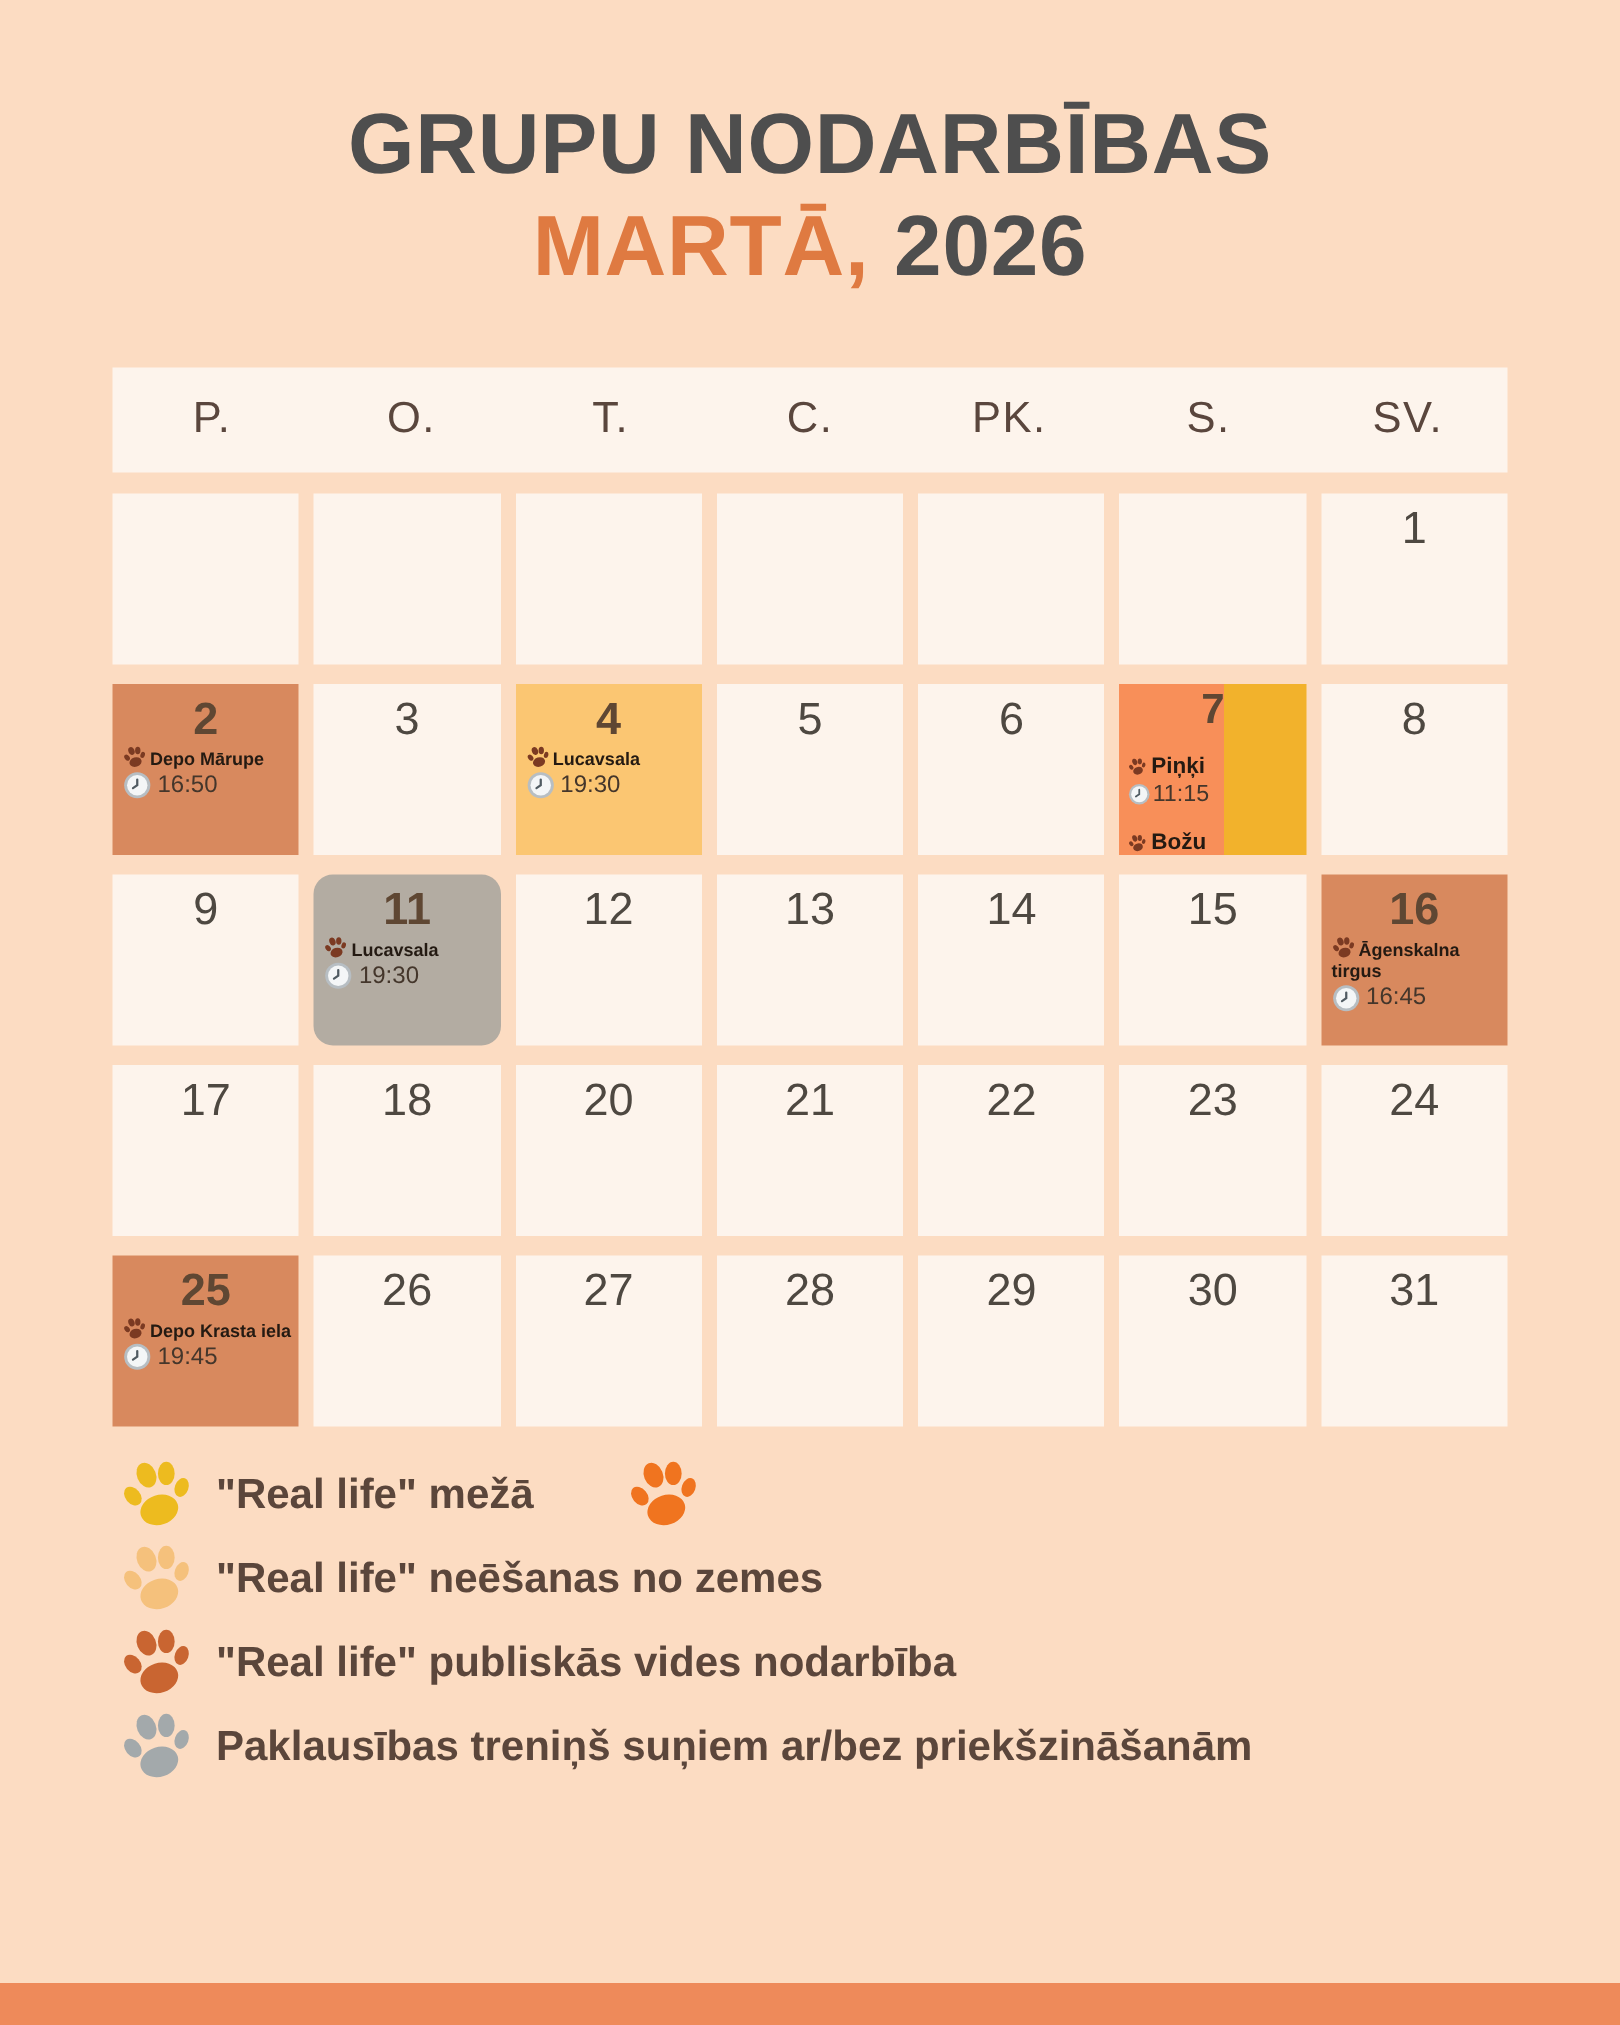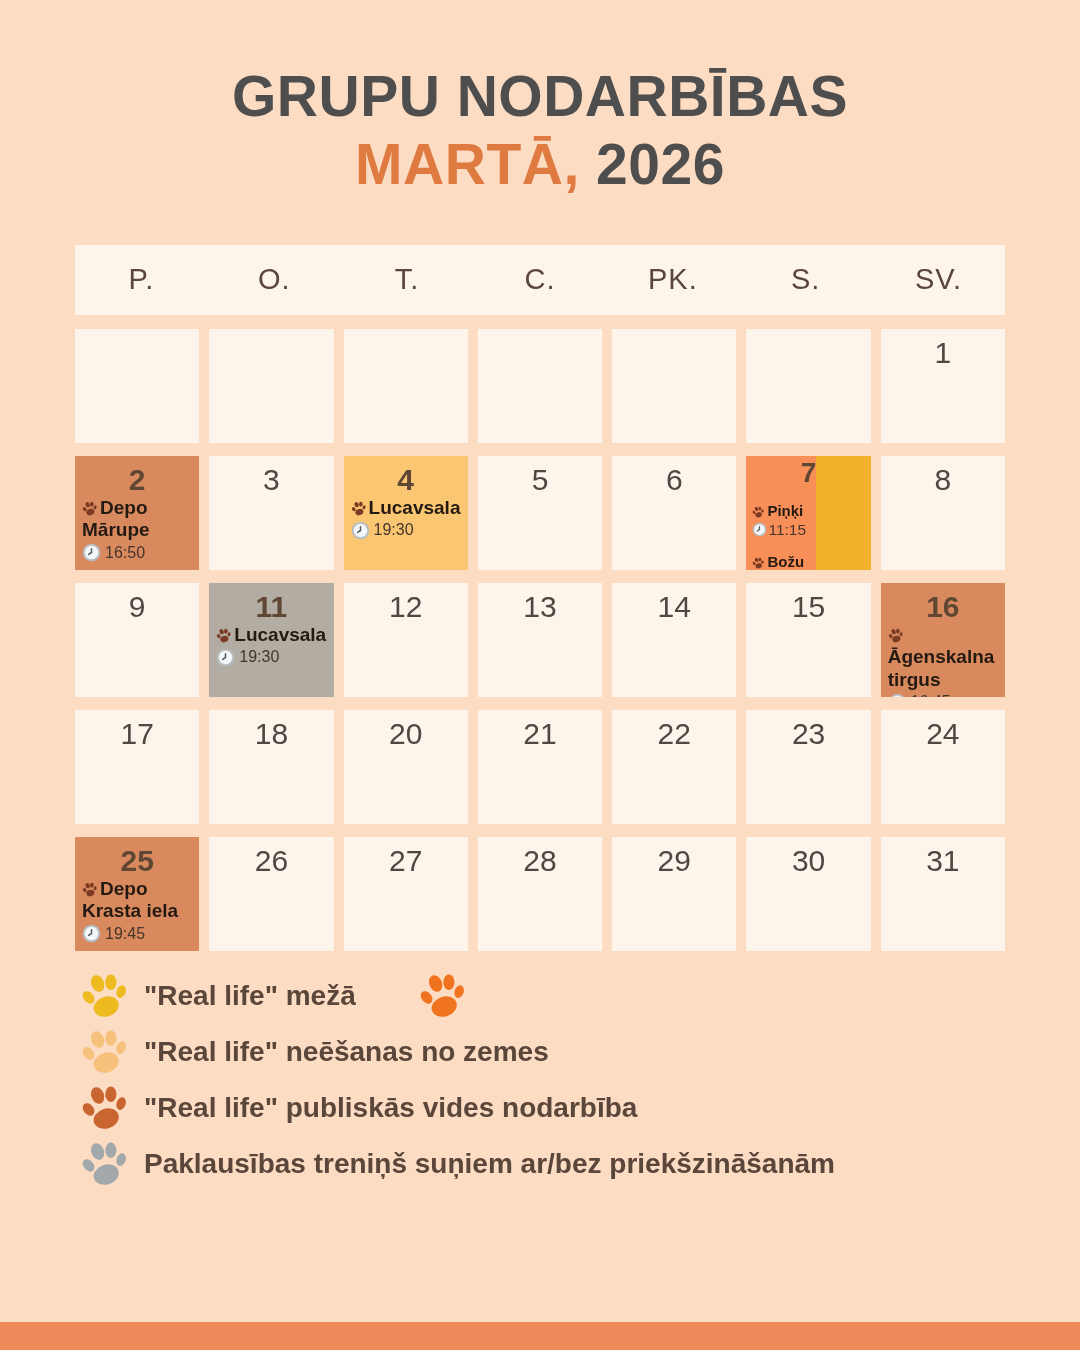--- a/index.html
+++ b/index.html
@@ -18,24 +18,24 @@
     background:var(--cell-bg,#FDF4EC);height:70px;
     display:grid;grid-template-columns:repeat(7,1fr);align-items:center;margin-bottom:14px;
   }
   .wd{text-align:center;font-size:29px;letter-spacing:1px;color:var(--weekday-text,#5A463D);}
   .grid{display:grid;grid-template-columns:repeat(7,1fr);gap:13px 10px;}
   .cell{background:var(--cell-bg,#FDF4EC);height:114px;overflow:hidden;}
   .cell .day-num{text-align:center;font-size:30px;line-height:1;padding-top:9px;color:var(--number,#4E4841);}
   .cell.event .day-num{font-weight:bold;color:var(--event-number,#5F4733);}
   .cell.terracotta{background:var(--terracotta,#D8895E);}
   .cell.amber{background:var(--amber,#FBC672);}
-  .cell.gray{background:var(--gray-cell,#B3ACA2);}
+  .cell.gray{background:var(--gray-cell,#B3ACA2);border-radius:13px;}
   .cell.split{background:linear-gradient(90deg,var(--split-left,#F88F59) 0 56%,var(--split-right,#F2B22C) 56% 100%);}
   .event-body{padding:2px 5px 0 7px;}
-  .event-loc{font-size:19px;font-weight:bold;line-height:1.18;color:var(--event-text,#241A12);}
+  .event-loc{font-size:12px;font-weight:bold;line-height:1.18;color:var(--event-text,#241A12);}
   .cell-paw{margin-right:3px;}
   .cell-paw svg{width:15px;height:15px;vertical-align:-2px;transform:rotate(-10deg);}
   .event-time{display:flex;align-items:center;gap:4px;font-size:16px;line-height:1.25;margin-top:1px;color:var(--time-text,#44362B);}
   .cell-clock svg{width:19px;height:19px;display:block;}
   .cell.dense .day-num{padding-top:3px;font-size:28px;}
   .cell.dense .event-body{padding:1px 4px 0 6px;}
   .cell.dense .event-loc{font-size:15px;line-height:1.12;margin-top:15px;}
   .cell.dense .event-time{font-size:15.5px;gap:1px;margin-top:0;}
   .cell.dense .cell-paw svg{width:12px;height:12px;}
   .cell.dense .cell-clock svg{width:15px;height:15px;}

